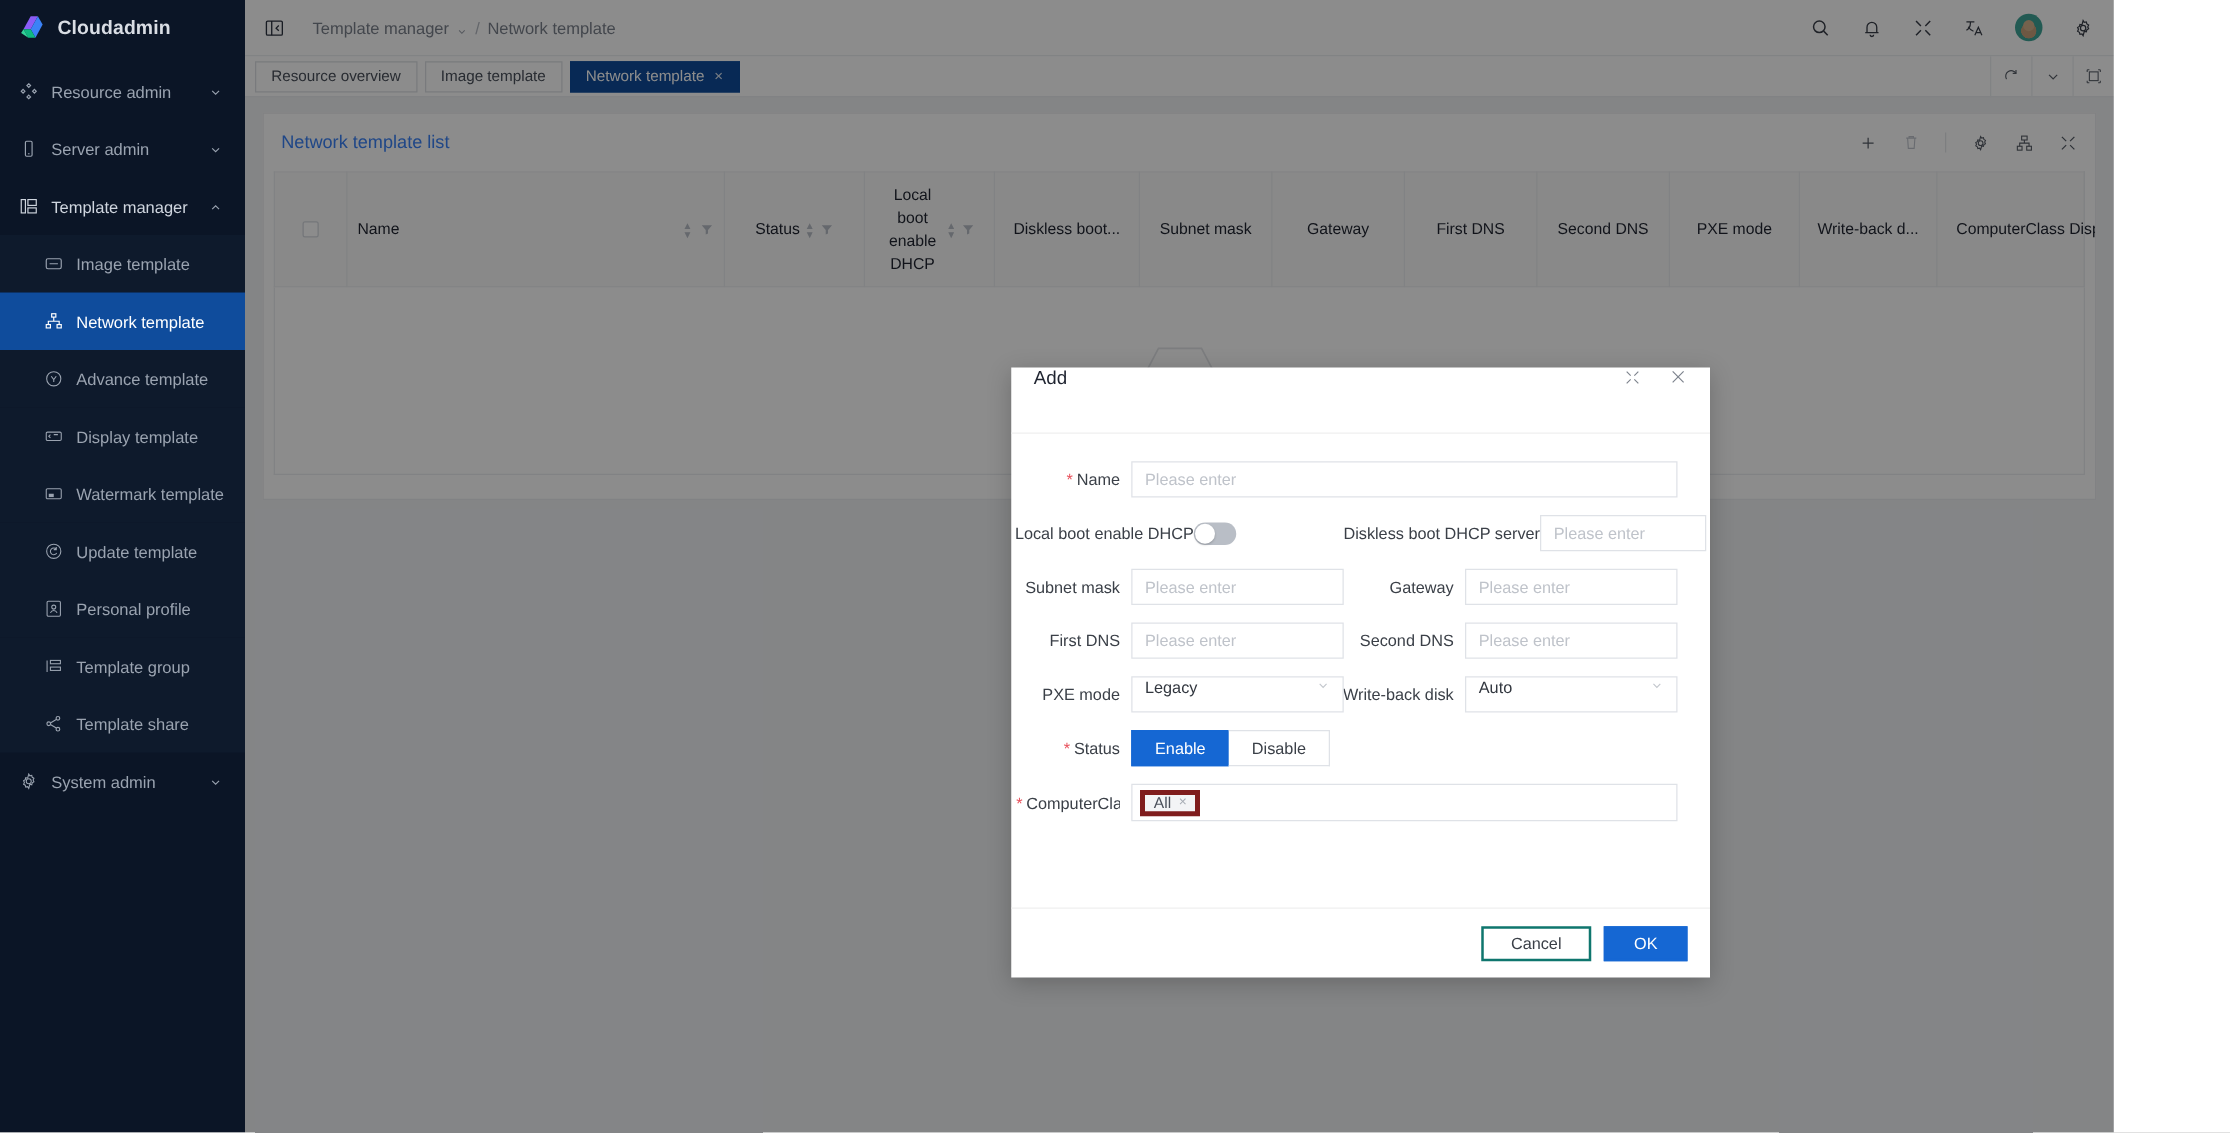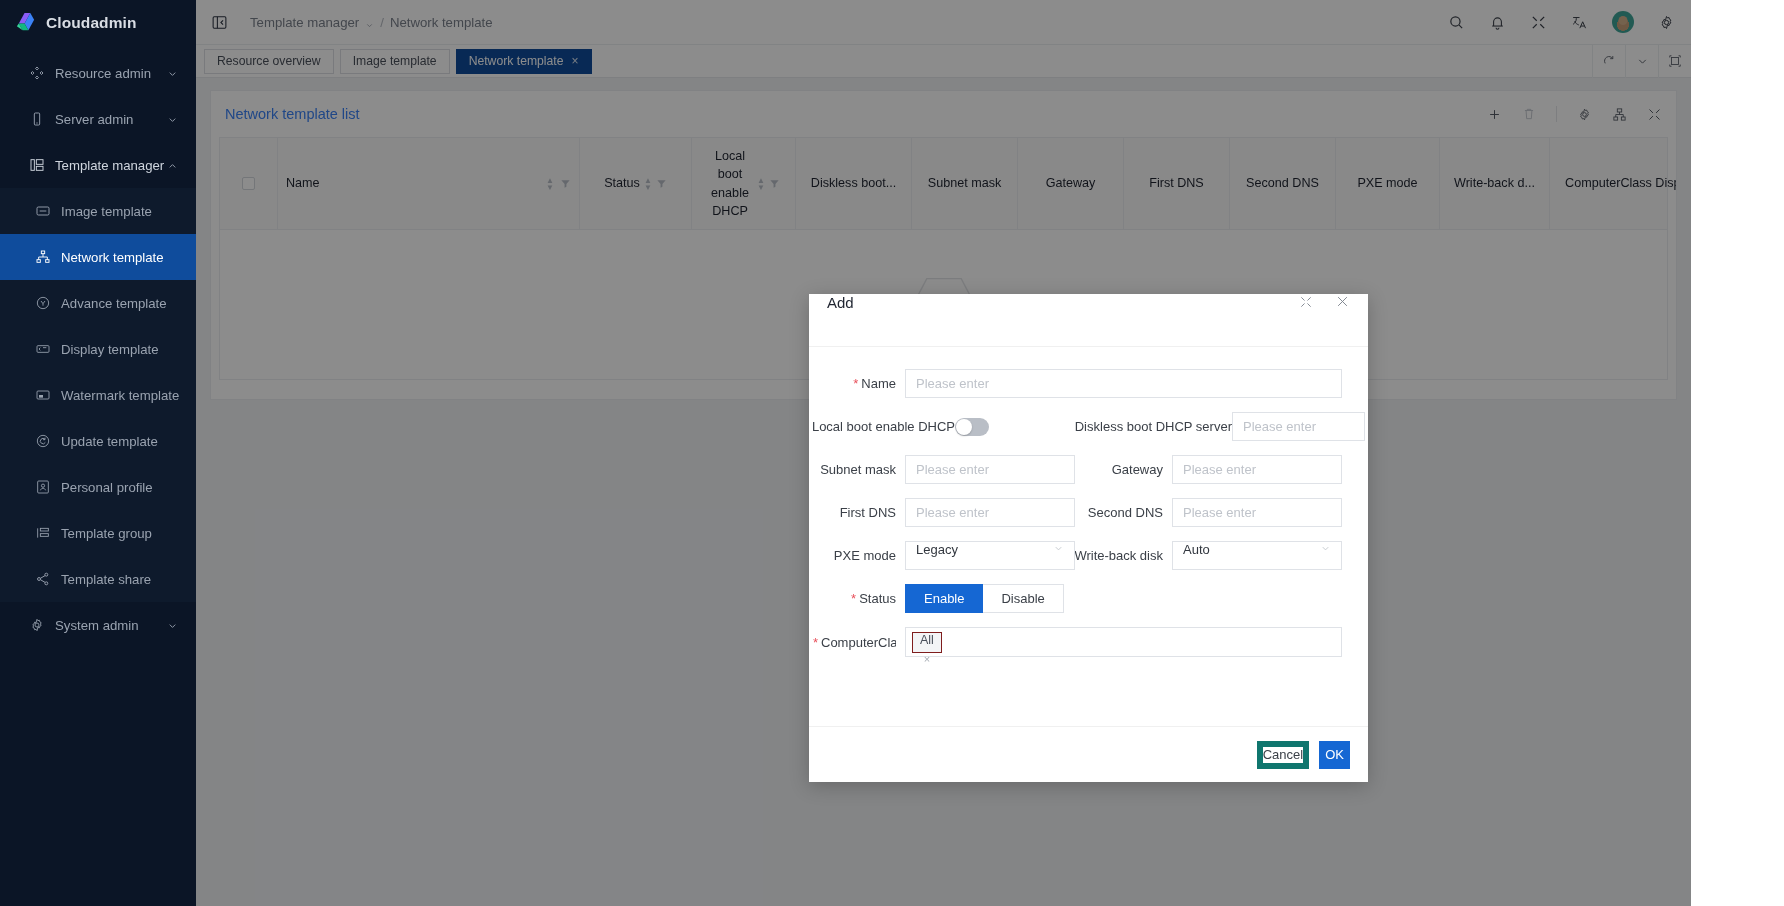--- a/index.html
+++ b/index.html
@@ -23,21 +23,21 @@
     height: 45px; display: flex; align-items: center; padding-left: 14px; gap: 9px;
   }
   .logo-mark { width: 23px; height: 23px; position: relative; }
   .brand-name {
     color: #d9dde4; font-size: 15.5px; font-weight: bold; letter-spacing: .1px;
   }
   .nav { padding-top: 5px; }
   .nav-item {
     height: 46px; display: flex; align-items: center;
     color: #9aa3b0; font-size: 13.2px; cursor: pointer;
-    padding-left: 28px; position: relative;
+    padding-left: 14px; position: relative;
   }
   .nav-item .ico {
     width: 17px; height: 17px; margin-right: 10px;
     display: inline-flex; align-items: center; justify-content: center;
     flex: 0 0 17px;
   }
   .nav-item .ico svg { display: block; }
   .nav-item .chev {
     position: absolute; right: 18px; top: 50%; transform: translateY(-50%);
     width: 11px; height: 11px; color: #9aa3b0;
@@ -199,33 +199,33 @@
     font-size: 13px; display: flex; align-items: center; cursor: pointer;
     background: #fff; color: #3b4048;
   }
   .segbtn.on { background: #1567d3; border-color: #1567d3; color: #fff; }
   .segbtn + .segbtn { border-left: none; }
   .tagbox {
     height: 30px; border: 1px solid #dfe2e7; background: #fff;
     display: flex; align-items: center; padding: 0 6px;
   }
   .tag {
-    height: 21px; background: #f3f4f6; border: 1px solid #7f1d1d;
+    height: 21px; background: #f3f4f6; border: 4px solid #7f1d1d;
     display: flex; align-items: center; gap: 6px; padding: 0 7px;
-    font-size: 12.5px; color: #4a505b; flex-direction: column;
+    font-size: 12.5px; color: #4a505b;
   }
   .tag .tx { color: #a7acb4; font-size: 11px; cursor: pointer; }
   .modal-foot {
     height: 56px; flex: 0 0 56px; border-top: 1px solid #f0f0f0;
     display: flex; align-items: center; justify-content: flex-end;
     padding: 0 18px; gap: 10px;
   }
   .btn {
-    height: 28px; padding: 0 0; font-size: 13px; cursor: pointer;
-    display: flex; align-items: center; border: 6px solid #0f766e;
+    height: 28px; padding: 0 22px; font-size: 13px; cursor: pointer;
+    display: flex; align-items: center; border: 2px solid #0f766e;
     background: #fff; color: #3b4048;
   }
   .btn.primary { background: #1567d3; border-color: #1567d3; color: #fff; }
 </style>
 </head>
 <body>
 
 <div id="app">
 
   <aside class="sidebar">

